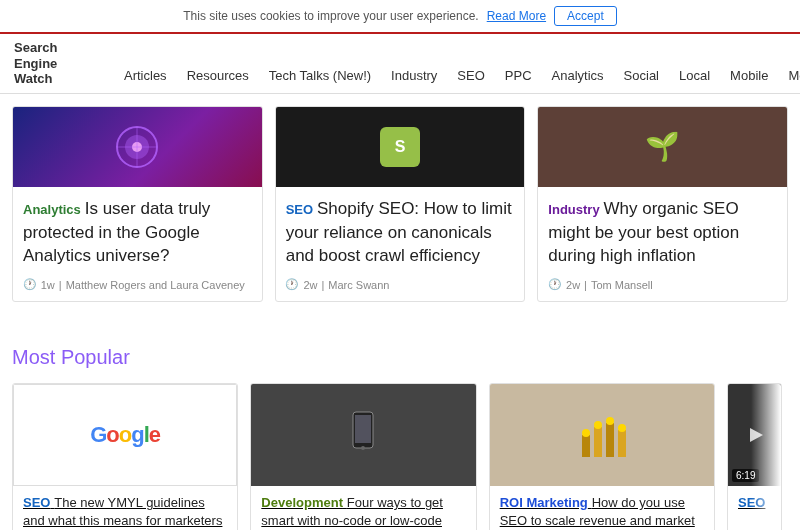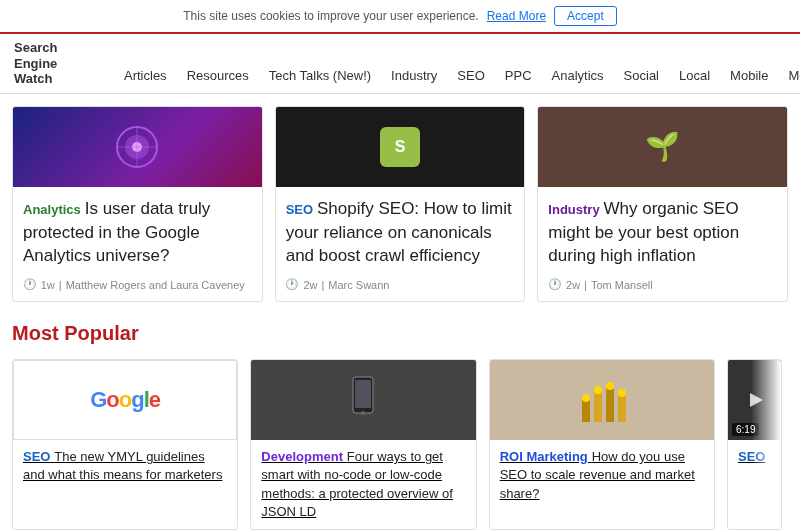--- a/index.html
+++ b/index.html
@@ -87,21 +87,21 @@
     .article-body {
       padding: 10px;
     }
     .article-category {
       font-weight: bold;
       font-size: 13px;
     }
     .cat-analytics { color: #2e7d32; }
     .cat-seo { color: #1565c0; }
     .cat-content { color: #6a1b9a; }
-    .cat-development { color: #6d28d9; }
+    .cat-development { color: #4d7c0f; }
     .cat-roi { color: #1d4ed8; }
     .article-title {
       font-size: 17px;
       color: #222;
       line-height: 1.4;
       margin-top: 2px;
     }
     .article-meta {
       font-size: 11px;
       color: #888;
@@ -111,23 +111,24 @@
       gap: 4px;
     }
     .clock-icon { font-size: 11px; }
 
     
     .most-popular {
       padding: 20px 12px 10px 12px;
     }
     .most-popular h2 {
       font-size: 20px;
-      font-weight: bold;
-      color: #b91c1c;
+      font-weight: normal;
+      color: #8b5cf6;
       margin-bottom: 14px;
+      margin-top: 24px;
     }
     .popular-grid {
       display: flex;
       gap: 0;
     }
     .popular-card {
       flex: 1;
       margin: 0 6px;
       overflow: hidden;
       background: #fff;
@@ -141,21 +142,21 @@
     }
     .popular-card.last-partial::after {
       content: '';
       position: absolute;
       right: 0; top: 0; bottom: 0;
       width: 30px;
       background: linear-gradient(to right, transparent, #fff);
     }
     .popular-img-placeholder {
       width: 100%;
-      height: 80px;
+      height: 102px;
       background: #bbb;
       display: flex;
       align-items: center;
       justify-content: center;
       overflow: hidden;
       position: relative;
     }
     .popular-body {
       padding: 8px 10px;
       text-decoration: underline;

